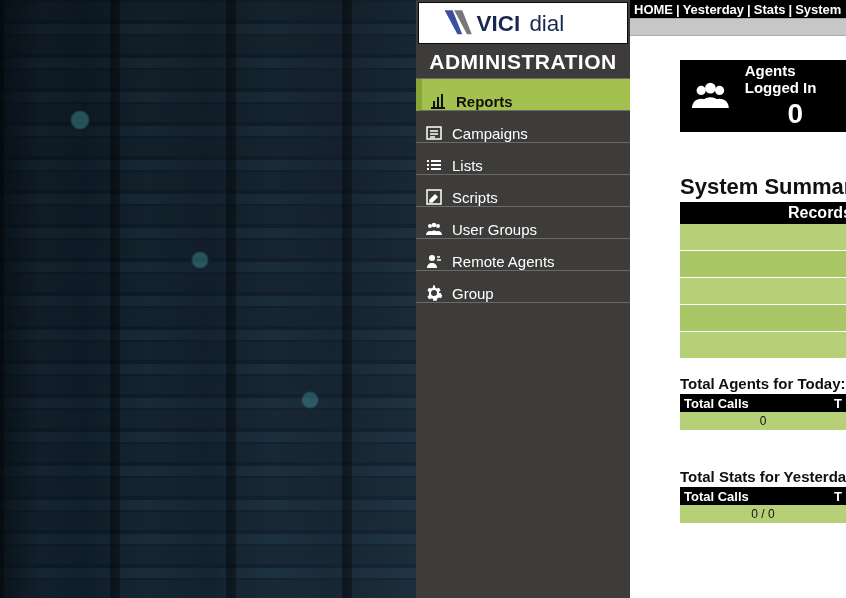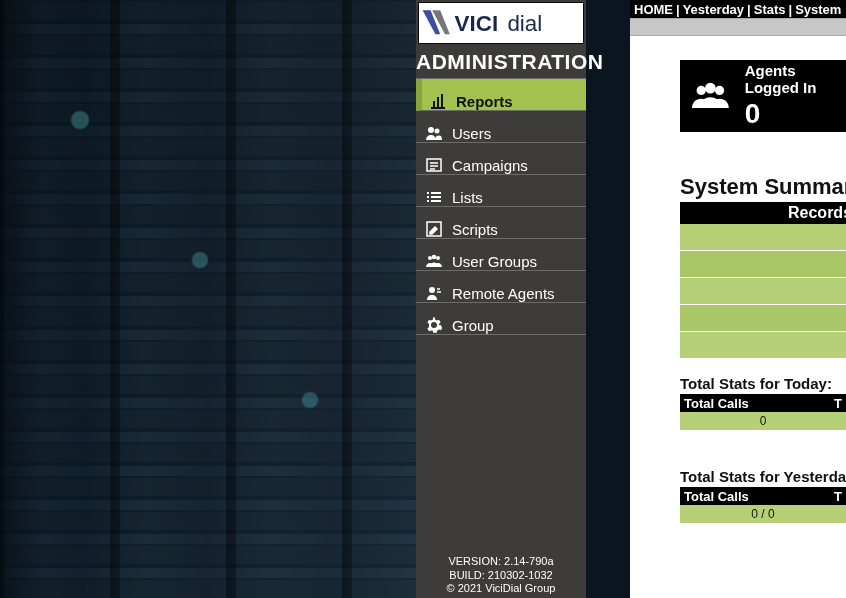--- a/index.html
+++ b/index.html
@@ -63,21 +63,21 @@
     content: "";
     position: absolute;
     inset: 0;
     background: linear-gradient(135deg, rgba(0,0,0,0.3), rgba(0,0,0,0));
   }
 
   .sidebar {
     position: absolute;
     top: 0;
     left: 416px;
-    width: 170px;
+    width: 214px;
     height: 598px;
     background: #3d3c3b;
     z-index: 5;
     display: flex;
     flex-direction: column;
   }
 
   .logo-box {
     background: #fff;
     border: 1px solid #0a0a0a;
@@ -88,21 +88,21 @@
     justify-content: center;
   }
   .logo-box svg {
     height: 32px;
   }
 
   .admin-title {
     color: #fff;
     font-weight: bold;
     font-size: 21px;
-    text-align: left;
+    text-align: center;
     padding: 6px 0 4px 0;
     letter-spacing: 0.5px;
   }
 
   .nav {
     border-top: 1px solid #6a6a68;
   }
   .nav-item {
     display: flex;
     align-items: center;
@@ -196,20 +196,21 @@
     width: 46px;
     height: 46px;
     margin-right: 16px;
     display: inline-flex;
     align-items: center;
     justify-content: center;
   }
   .agents-box .text {
     display: flex;
     flex-direction: column;
+    align-items: center;
   }
   .agents-box .label {
     font-size: 15px;
     font-weight: bold;
     margin-bottom: 2px;
   }
   .agents-box .value {
     font-size: 28px;
     font-weight: bold;
   }
@@ -300,31 +301,20 @@
             <rect x="1" y="14" width="14" height="2"></rect>
             <rect x="3" y="8" width="2" height="6"></rect>
             <rect x="7" y="4" width="2" height="10"></rect>
             <rect x="11" y="1" width="2" height="13"></rect>
           </svg>
       </span>
       <span>Reports</span>
     </div>
     <div class="nav-item">
       <span class="icon">
-        <svg viewBox="0 0 16 16" fill="#fff">
-            <circle cx="5" cy="5" r="3"></circle>
-            <circle cx="11" cy="6" r="2.5"></circle>
-            <path d="M0 15c0-3 2.5-5 5-5s5 2 5 5H0z"></path>
-            <path d="M9 15c0-2.5 1.5-4.5 4-4.5s3 2 3 4.5H9z"></path>
-          </svg>
-      </span>
-      <span>Users</span>
-    </div>
-    <div class="nav-item">
-      <span class="icon">
         <svg viewBox="0 0 16 16" fill="none" stroke="#fff" stroke-width="1.5">
             <rect x="1" y="2" width="14" height="12"></rect>
             <line x1="4" y1="6" x2="12" y2="6"></line>
             <line x1="4" y1="9" x2="12" y2="9"></line>
             <line x1="4" y1="12" x2="9" y2="12"></line>
           </svg>
       </span>
       <span>Campaigns</span>
     </div>
     <div class="nav-item">
@@ -375,25 +365,20 @@
     <div class="nav-item">
       <span class="icon">
         <svg viewBox="0 0 16 16" fill="#fff">
             <path d="M8 5a3 3 0 100 6 3 3 0 000-6zm7 3a7 7 0 01-.1 1.1l1.7 1.3-1.6 2.8-2-.7a6 6 0 01-1.9 1.1l-.3 2.1H7.2l-.3-2.1A6 6 0 015 13.5l-2 .7-1.6-2.8L3.1 10A7 7 0 013 8c0-.4 0-.8.1-1.1L1.4 5.6 3 2.8l2 .7A6 6 0 016.9 2.4L7.2.3h1.6l.3 2.1c.7.2 1.3.6 1.9 1.1l2-.7 1.6 2.8-1.7 1.3c.1.4.1.7.1 1.1z"></path>
           </svg>
       </span>
       <span>Group</span>
     </div>
   </div>
 
-  <div class="footer">
-    <div>VERSION: 2.14-790a</div>
-    <div>BUILD: 210302-1032</div>
-    <div>© 2021 ViciDial Group</div>
-  </div>
 </div>
 
 <div class="content">
   <div class="topnav">
     <a>HOME</a>
     <span class="sep">|</span>
     <a>Yesterday</a>
     <span class="sep">|</span>
     <a>Stats</a>
     <span class="sep">|</span>
@@ -424,21 +409,21 @@
       <span>Records</span>
     </div>
     <div class="grid-row a"></div>
     <div class="grid-row b"></div>
     <div class="grid-row a"></div>
     <div class="grid-row b"></div>
     <div class="grid-row a"></div>
   </div>
 
   <div class="stats-block">
-    <div class="stats-title">Total Stats for Today:</div>
+    <div class="stats-title">Total Agents for Today:</div>
     <div class="stats-head">
       <span>Total Calls</span>
       <span class="rcol">T</span>
     </div>
     <div class="stats-row">
       <span>0</span>
     </div>
   </div>
 
   <div class="stats-block" style="margin-top:38px">

